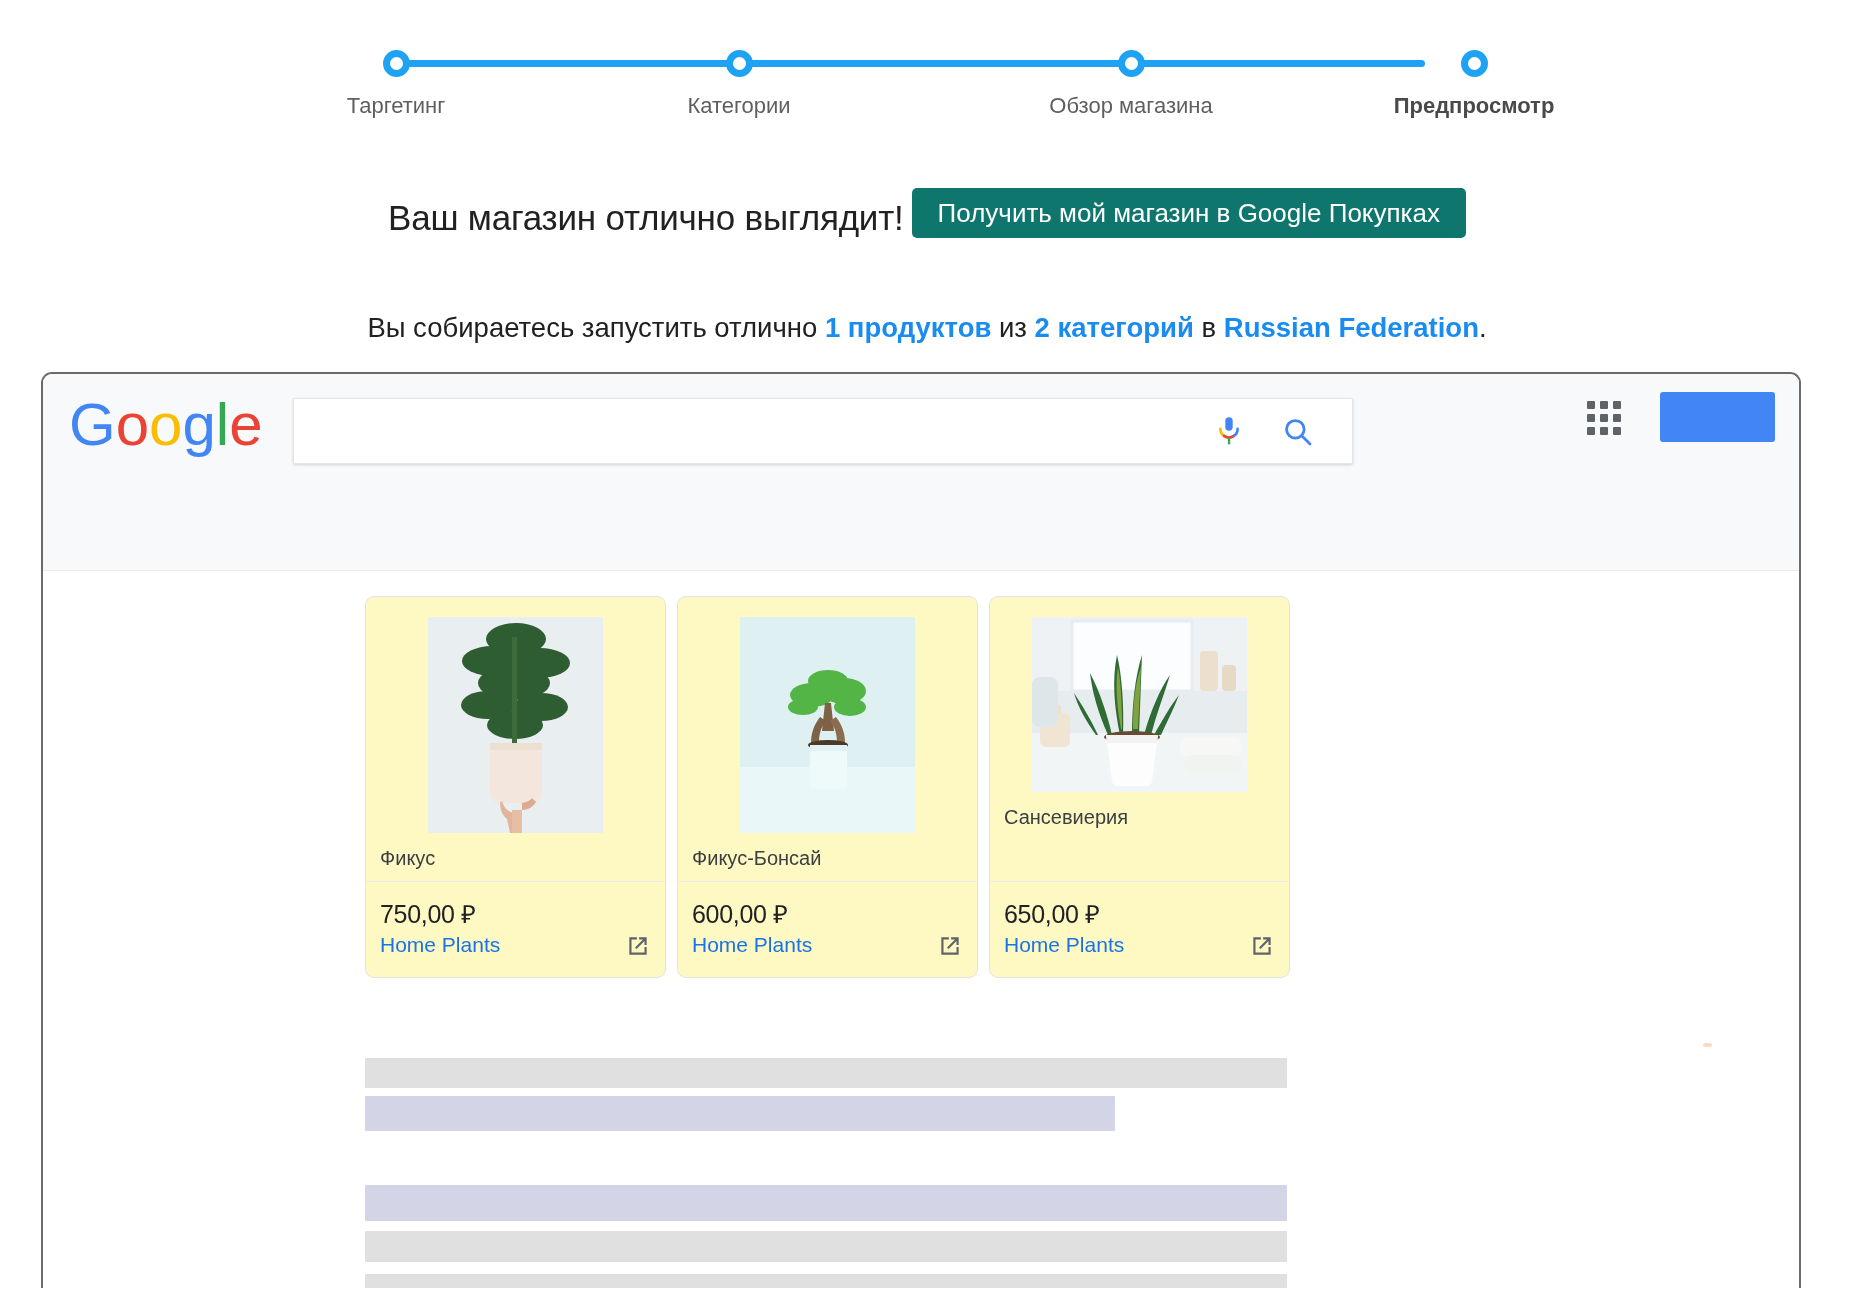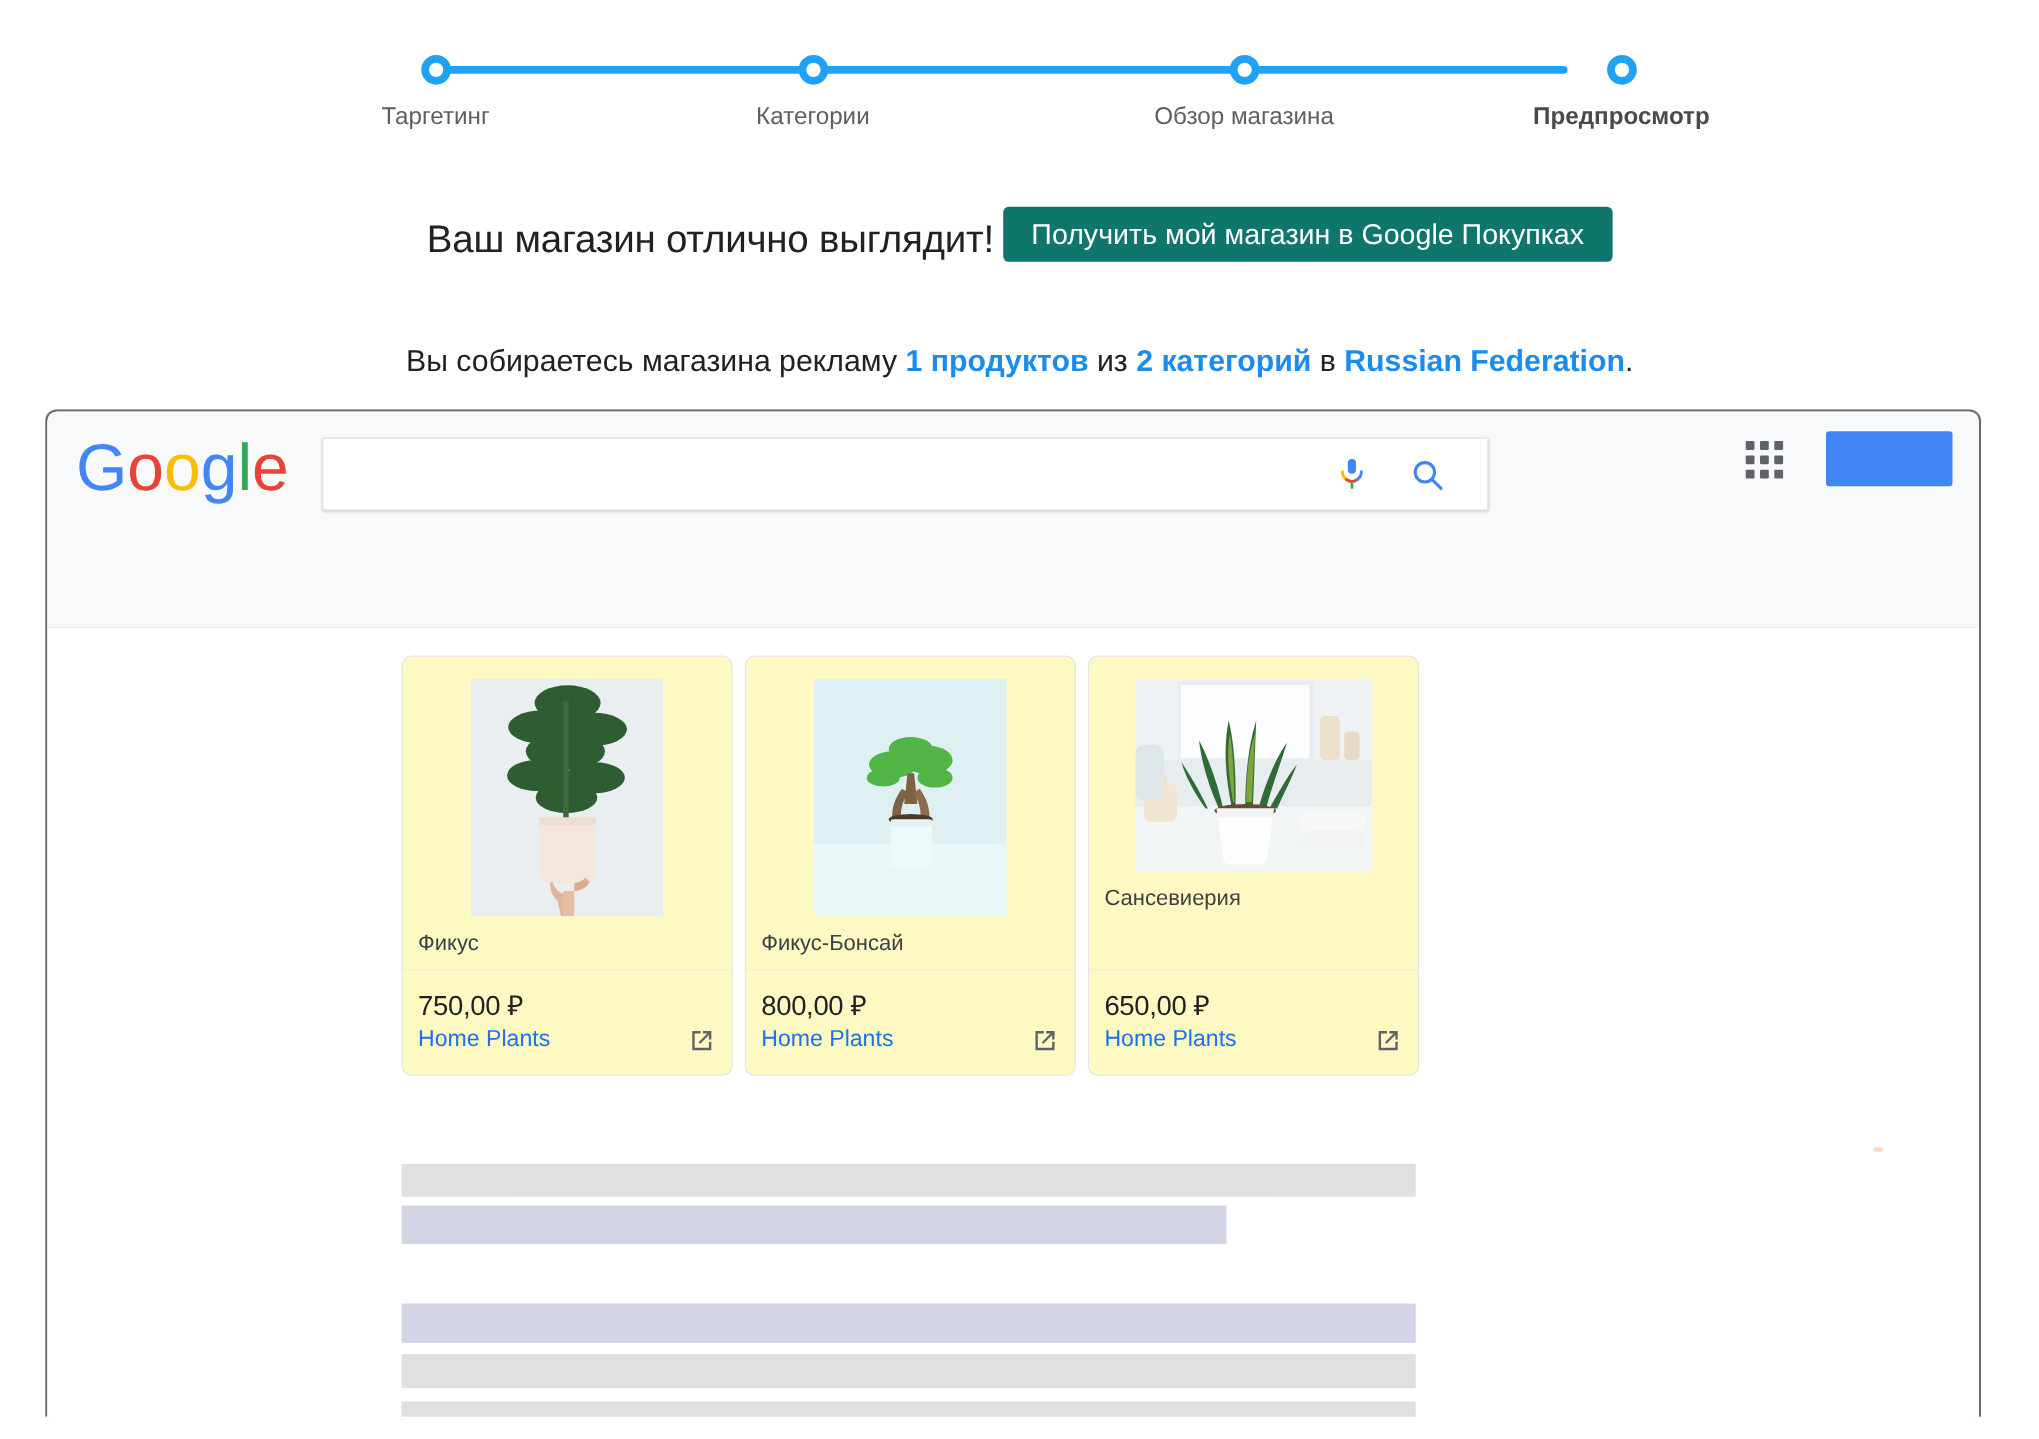--- a/index.html
+++ b/index.html
@@ -309,21 +309,21 @@
     <div class="step-dot"></div>
     <div class="step-label">Предпросмотр</div>
   </div>
 </div>
 
 <div id="headline-row">
   <div id="headline">Ваш магазин отлично выглядит!</div>
   <button id="cta-button">Получить мой магазин в Google Покупках</button>
 </div>
 
-<div id="subtitle"><span>Вы собираетесь магазина рекламу </span><b>1 продуктов</b><span> из </span><b>2 категорий</b><span> в </span><b>Russian Federation</b><span>.</span></div>
+<div id="subtitle"><span>Вы собираетесь запустить отлично </span><b>1 продуктов</b><span> из </span><b>2 категорий</b><span> в </span><b>Russian Federation</b><span>.</span></div>
 
 <div id="preview-panel">
 
   <div id="google-header">
 
     <div id="google-logo">
       <svg width="200" height="70" viewBox="0 0 200 70">
         <text x="0" y="53" font-family="Liberation Sans, sans-serif" font-size="60" font-weight="400">
           <tspan fill="#4285f4">G</tspan><tspan fill="#ea4335">o</tspan><tspan fill="#fbbc05">o</tspan><tspan fill="#4285f4">g</tspan><tspan fill="#34a853">l</tspan><tspan fill="#ea4335">e</tspan>
         </text>
@@ -423,21 +423,21 @@
               <path d="M80 100c-6 8-9 16-9 26h8c0-9 2-16 7-22z" fill="#7d6246"></path>
               <path d="M96 100c6 8 9 16 9 26h-8c0-9-2-16-7-22z" fill="#8a6c4e"></path>
               <ellipse cx="88" cy="128" rx="20" ry="5" fill="#4b3a29"></ellipse>
               <rect x="70" y="128" width="37" height="44" rx="3" fill="#eef9fa"></rect>
               <rect x="70" y="128" width="37" height="6" fill="#e2f2f4"></rect>
             </svg>
           </div>
           <div class="card-title">Фикус-Бонсай</div>
         </div>
         <div class="card-bottom">
-          <div class="card-price">800,00 ₽</div>
+          <div class="card-price">600,00 ₽</div>
           <div class="card-merchant">Home Plants</div>
           <span class="ext-link-icon">
             <svg viewBox="0 0 24 24" width="26" height="26">
               <path d="M4 4h7v2H6v12h12v-5h2v7H4z" fill="#5f6368"></path>
               <path d="M13 4h7v7h-2V7.4l-7.3 7.3-1.4-1.4L16.6 6H13z" fill="#5f6368"></path>
             </svg>
           </span>
         </div>
       </div>
 

